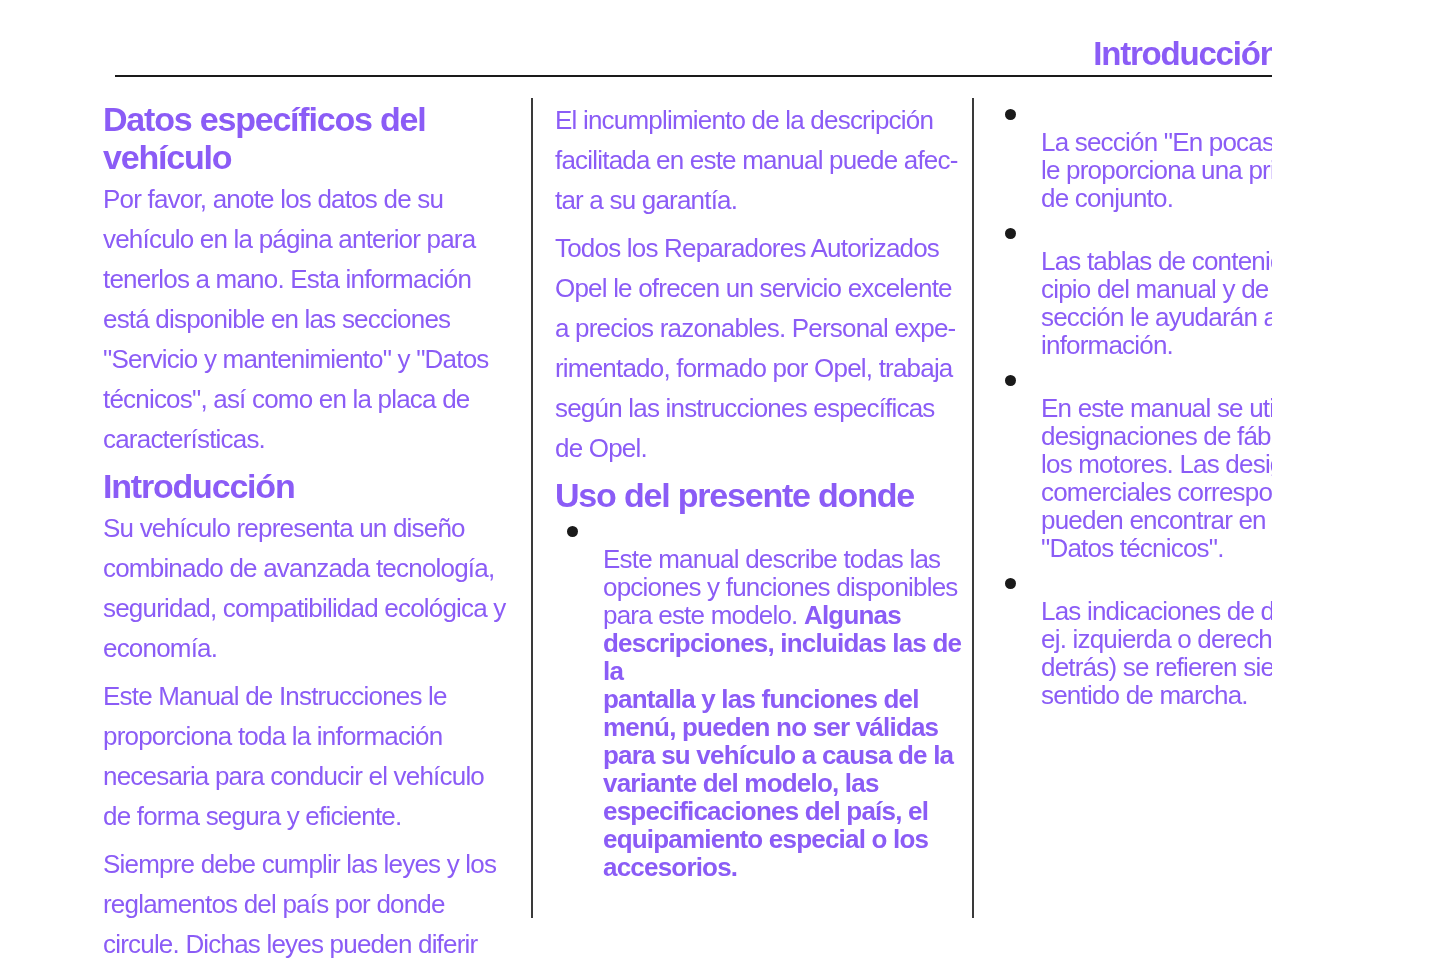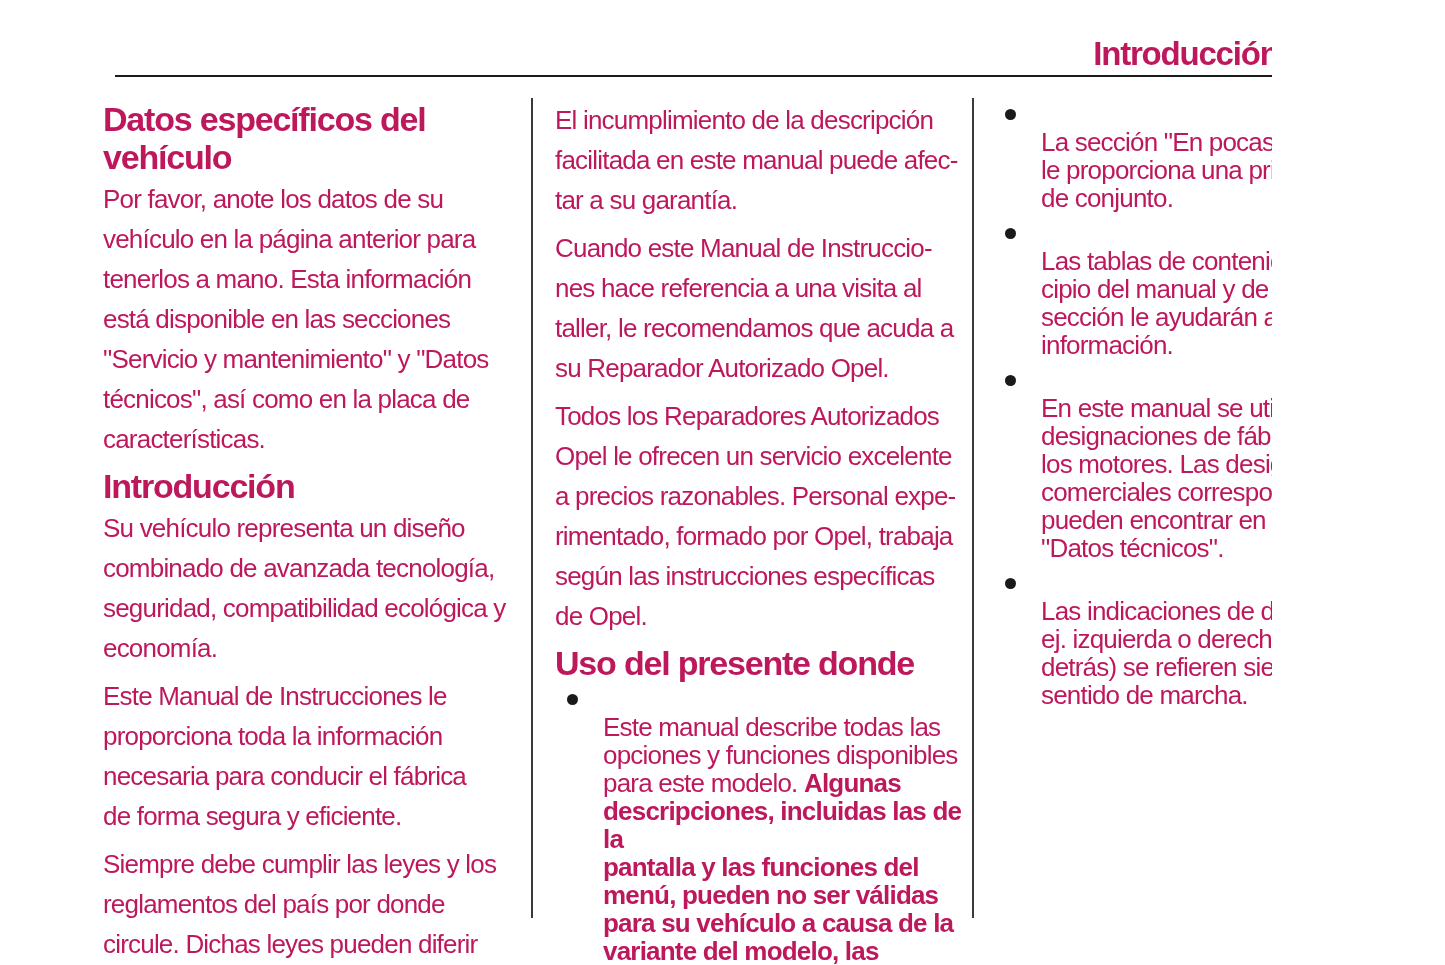--- a/index.html
+++ b/index.html
@@ -1,20 +1,20 @@
 <!DOCTYPE html>
 <html><head>
 <meta charset="utf-8">
 <style>
   html,body { margin:0; padding:0; background:#ffffff; }
   .page {
     position:relative;
     width:1272px; height:965px;
     background:#ffffff;
-    color:#be185d;
+    color:#8b5cf6;
     font-family:"Liberation Sans", sans-serif;
     overflow:hidden;
   }
   
   .header {
     position:absolute; left:115px; top:36px; width:1278px;
     display:flex; justify-content:flex-end; align-items:baseline;
   }
   .header-title {
     font-size:33px; font-weight:bold; letter-spacing:-1.2px; line-height:36px;
@@ -85,37 +85,33 @@
 "Servicio y mantenimiento" y "Datos
 técnicos", así como en la placa de
 características.</p>
     <div class="h2 spaced">Introducción</div>
     <p class="body-p">Su vehículo representa un diseño
 combinado de avanzada tecnología,
 seguridad, compatibilidad ecológica y
 economía.</p>
     <p class="body-p">Este Manual de Instrucciones le
 proporciona toda la información
-necesaria para conducir el fábrica
+necesaria para conducir el vehículo
 de forma segura y eficiente.</p>
     <p class="body-p">Siempre debe cumplir las leyes y los
 reglamentos del país por donde
 circule. Dichas leyes pueden diferir
 de la información contenida en el
 presente Manual de Instrucciones.</p>
   </div>
 
   <div class="col" id="col2">
     <p class="body-p">El incumplimiento de la descripción
 facilitada en este manual puede afec-
 tar a su garantía.</p>
-    <p class="body-p">Cuando este Manual de Instruccio-
-nes hace referencia a una visita al
-taller, le recomendamos que acuda a
-su Reparador Autorizado Opel.</p>
     <p class="body-p">Todos los Reparadores Autorizados
 Opel le ofrecen un servicio excelente
 a precios razonables. Personal expe-
 rimentado, formado por Opel, trabaja
 según las instrucciones específicas
 de Opel.</p>
     <div class="h2 spaced">Uso del presente donde</div>
     <ul class="bullets">
       <li>
         <span class="dot"></span><span>Este manual describe todas las

